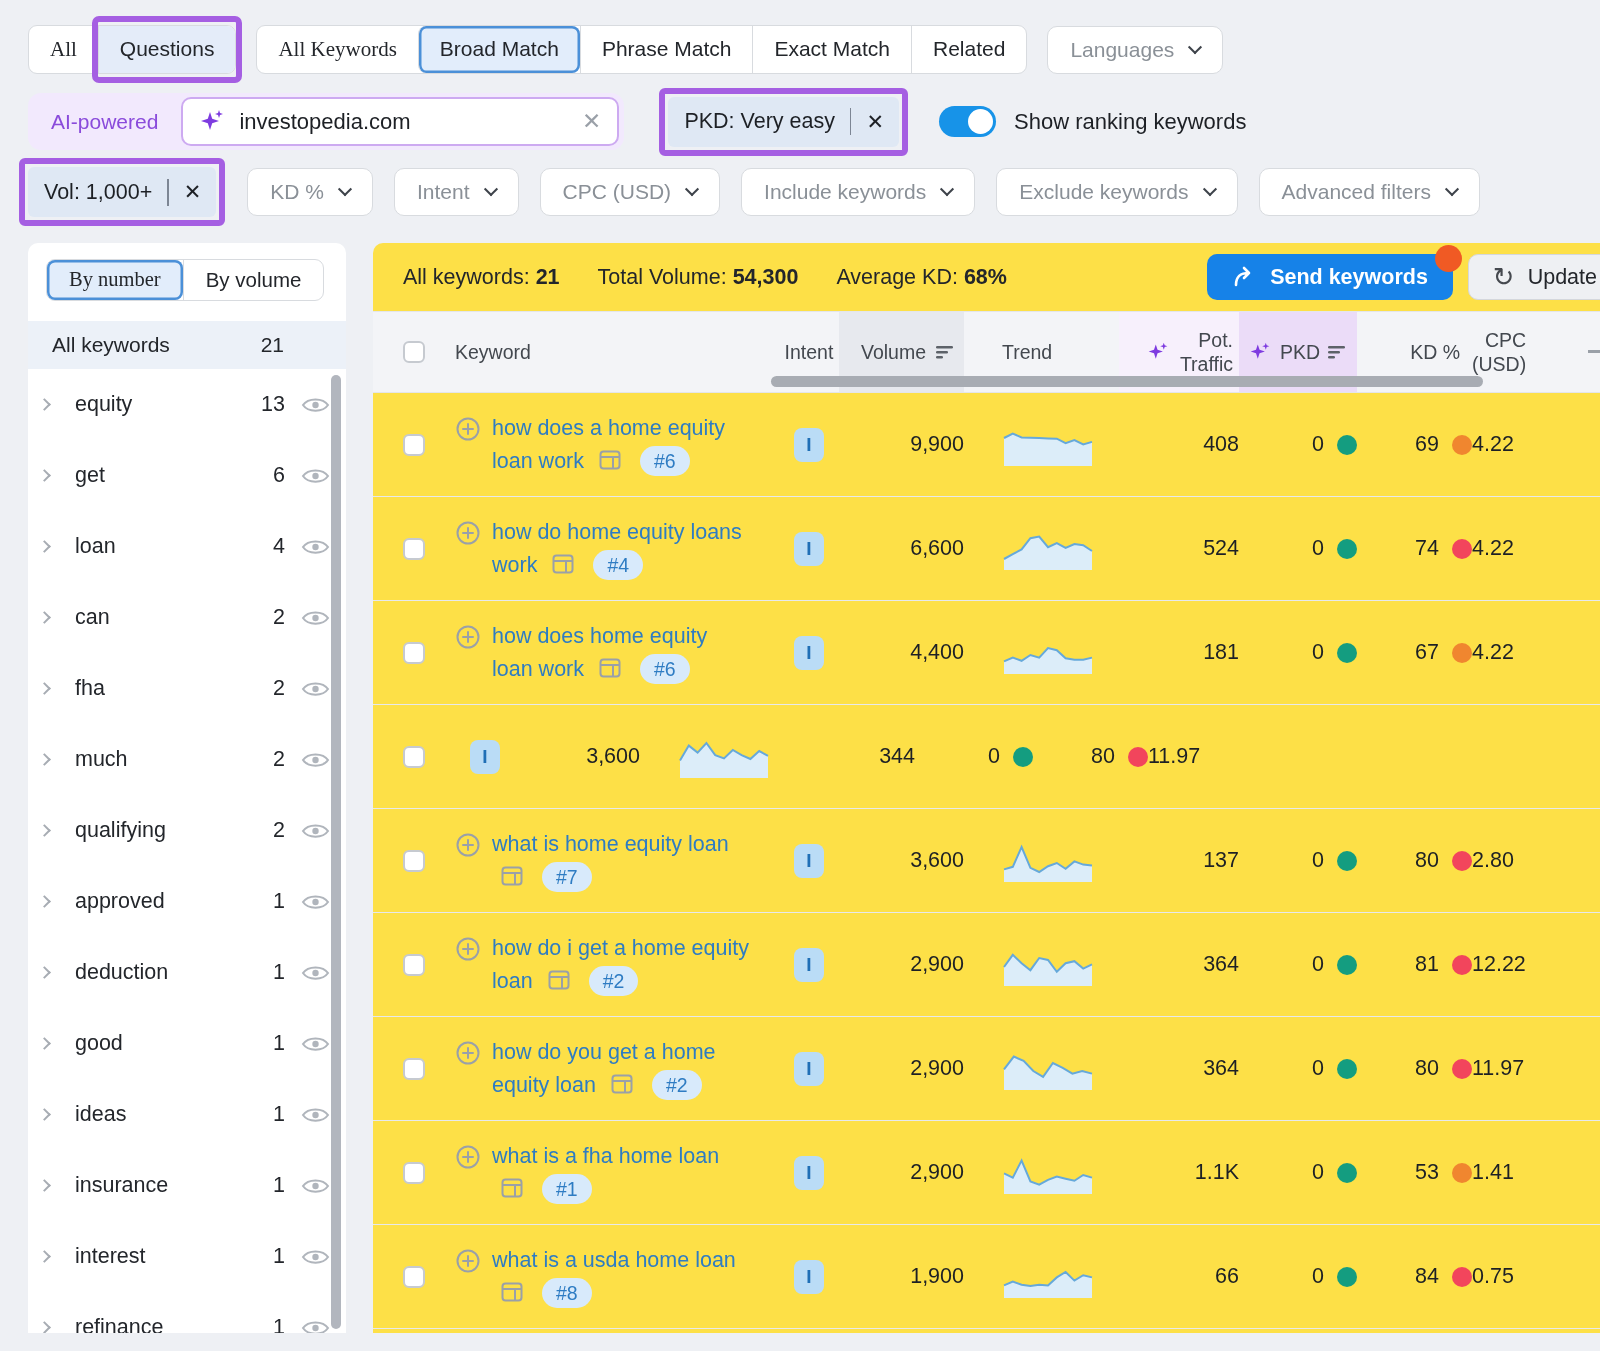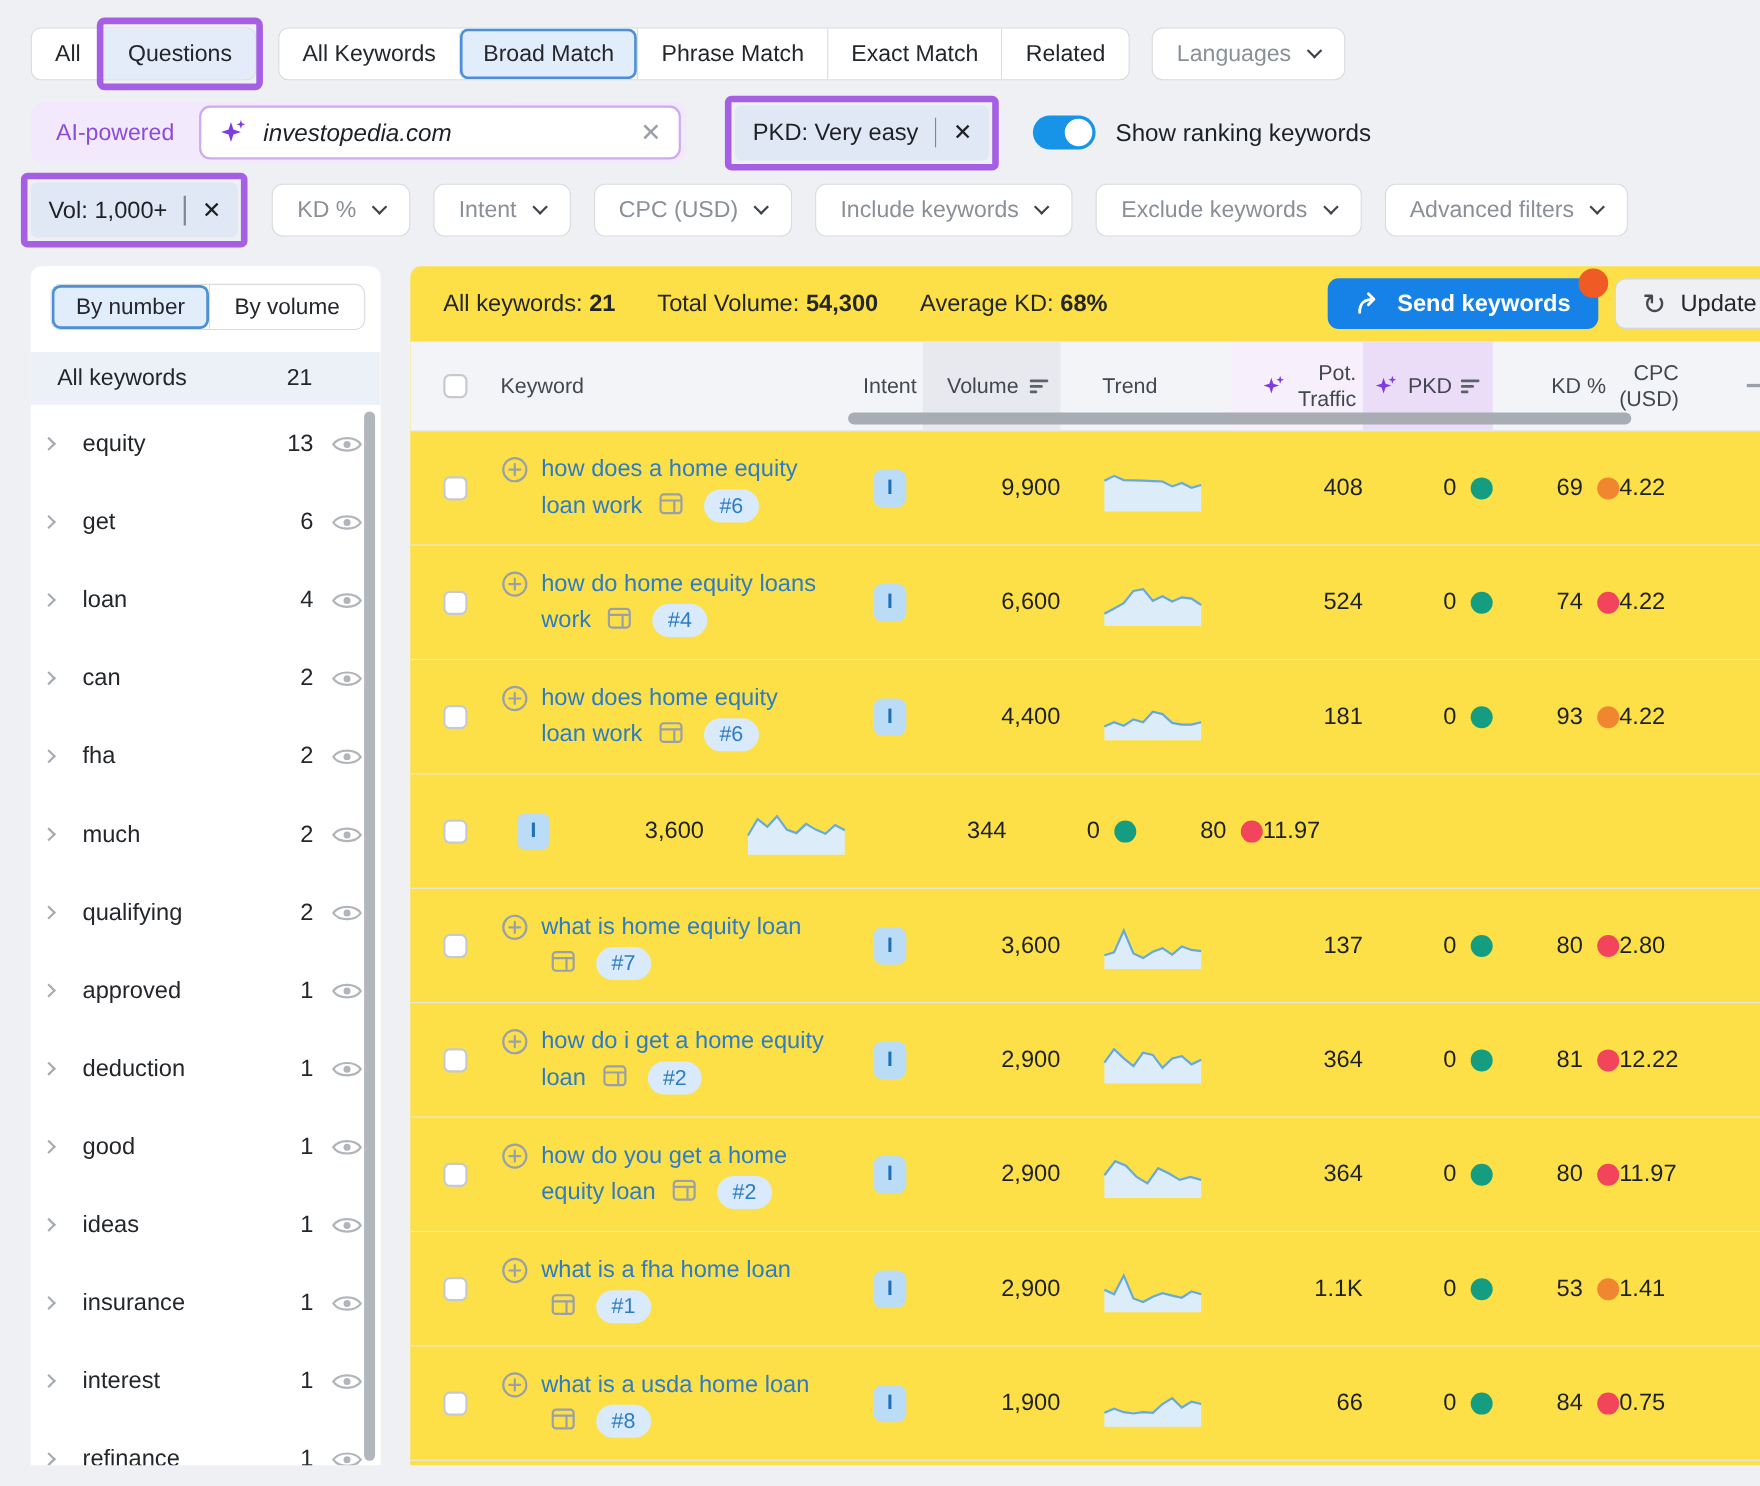--- a/index.html
+++ b/index.html
@@ -4,33 +4,33 @@
 <style>
   * { margin:0; padding:0; box-sizing:border-box; }
   html,body { width:1600px; height:1351px; overflow:hidden; }
   body { background:#eef0f4; font-family:"Liberation Sans","DejaVu Sans",sans-serif; color:#23262b; position:relative; }
 
   
   .topbar { margin:25px 0 0 28px; display:flex; align-items:center; gap:20px; }
   .seg { display:flex; background:#fff; border:1px solid #d8dbdf; border-radius:9px; }
   .seg-btn { padding:11px 21px; font-size:21px; color:#23262b; position:relative; cursor:pointer; white-space:nowrap; }
   .seg-btn + .seg-btn { border-left:1px solid #d8dbdf; }
-  .seg-btn:first-child { border-radius:8px 0 0 8px; }
+  .seg-btn:first-child { border-radius:8px 0 0 8px;font-family:Liberation Serif, serif; }
   .seg-btn:last-child { border-radius:0 8px 8px 0; }
   .seg-btn.sel-soft { background:#e4ecf9; }
   .seg-btn.sel-blue { background:#e2edfb; box-shadow:inset 0 0 0 2.5px #4b90d8; border-radius:8px; }
   .pring::after { content:""; position:absolute; inset:-10px -7px; border:6px solid #a55fe2; border-radius:7px; pointer-events:none; z-index:5; }
   .btn-plain { display:flex; align-items:center; gap:16px; background:#fff; border:1px solid #d8dbdf; border-radius:10px; padding:11px 22px; font-size:21px; color:#8a9097; cursor:pointer; }
   .chev-d { width:10px; height:10px; border-right:2.5px solid #3e434a; border-bottom:2.5px solid #3e434a; transform:rotate(45deg) translate(-2px,-2px); }
 
   
   .row2 { margin:19px 0 0 28px; display:flex; align-items:center; }
   .ai-wrap { display:flex; align-items:center; background:#f2e9fd; border-radius:13px; height:57px; padding:0 5px 0 0; }
   .ai-label { color:#8a4bdb; font-size:21px; padding:0 23px; }
-  .ai-input { display:flex; align-items:center; gap:13px; background:#fff; border:2px solid #cdaaf1; border-radius:10px; height:49px; width:438px; padding:0 16px;font-style:italic; }
+  .ai-input { display:flex; align-items:center; gap:13px; background:#fff; border:2px solid #cdaaf1; border-radius:10px; height:49px; width:438px; padding:0 16px; }
   .ai-query { flex:1; font-size:22px; color:#1d2025; }
   .x-clear { color:#9aa0a8; font-size:23px; cursor:pointer; }
   .chip { display:flex; align-items:center; background:#dfe8f4; border-radius:6px; height:50px; padding-left:16px; font-size:21.5px; color:#1d2025; position:relative; }
   .chip .cdiv { width:1.5px; height:27px; background:#7d8694; margin-left:15px; }
   .chip .cx { font-weight:700; font-size:21px; padding:0 15px; cursor:pointer; color:#1d2025; }
   .chip-ring::after { content:""; position:absolute; inset:-9px; border:6px solid #a55fe2; border-radius:6px; pointer-events:none; z-index:5; }
   .toggle { width:57px; height:31px; border-radius:16px; background:#1793e8; position:relative; margin:0 18px 0 40px; cursor:pointer; }
   .toggle .knob { position:absolute; top:3px; right:3px; width:25px; height:25px; border-radius:50%; background:#fff; }
   .toggle-label { font-size:22px; color:#1d2025; }
 
@@ -515,21 +515,21 @@
               <polygon points="2.0,31.4 10.8,27.6 19.6,30.8 28.4,25.0 37.2,27.6 46.0,18.0 54.8,20.2 63.6,28.2 72.4,29.8 81.2,29.8 90.0,27.6 90,44 2,44" fill="#dcedf9"></polygon>
               <polyline points="2.0,31.4 10.8,27.6 19.6,30.8 28.4,25.0 37.2,27.6 46.0,18.0 54.8,20.2 63.6,28.2 72.4,29.8 81.2,29.8 90.0,27.6" fill="none" stroke="#66a9da" stroke-width="2"></polyline>
             </svg>
           </div>
     <div class="c-pot">181</div>
     <div class="c-pkd">
             <span>0</span>
             <span class="dot" style="background: rgb(20, 157, 128);"></span>
           </div>
     <div class="c-kd">
-            <span>93</span>
+            <span>67</span>
             <span class="dot" style="background: rgb(240, 134, 47);"></span>
           </div>
     <div class="c-cpc">4.22</div>
   </div>
 
   <div class="trow">
     <div class="c-check">
             <span class="cb"></span>
           </div>
     <div class="c-intent">

